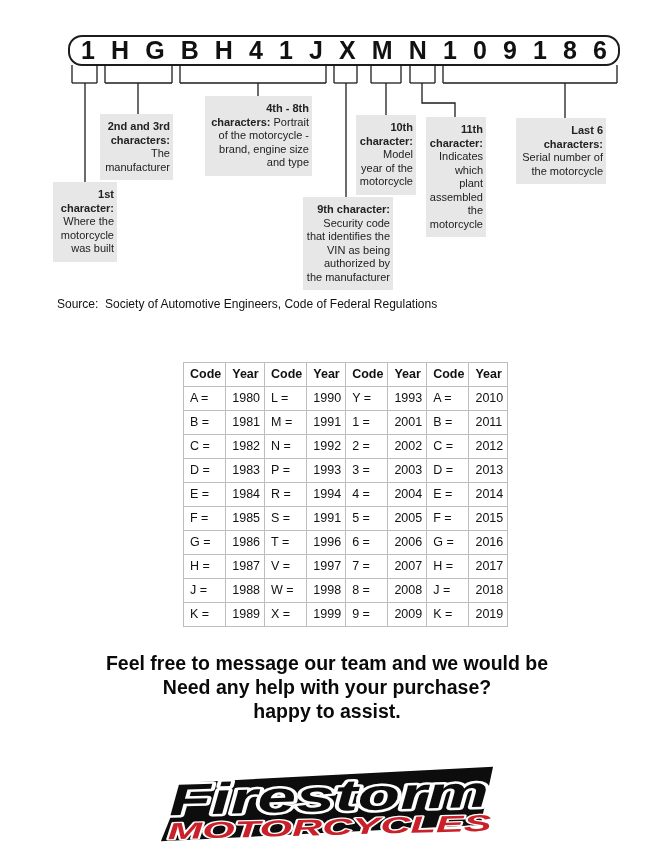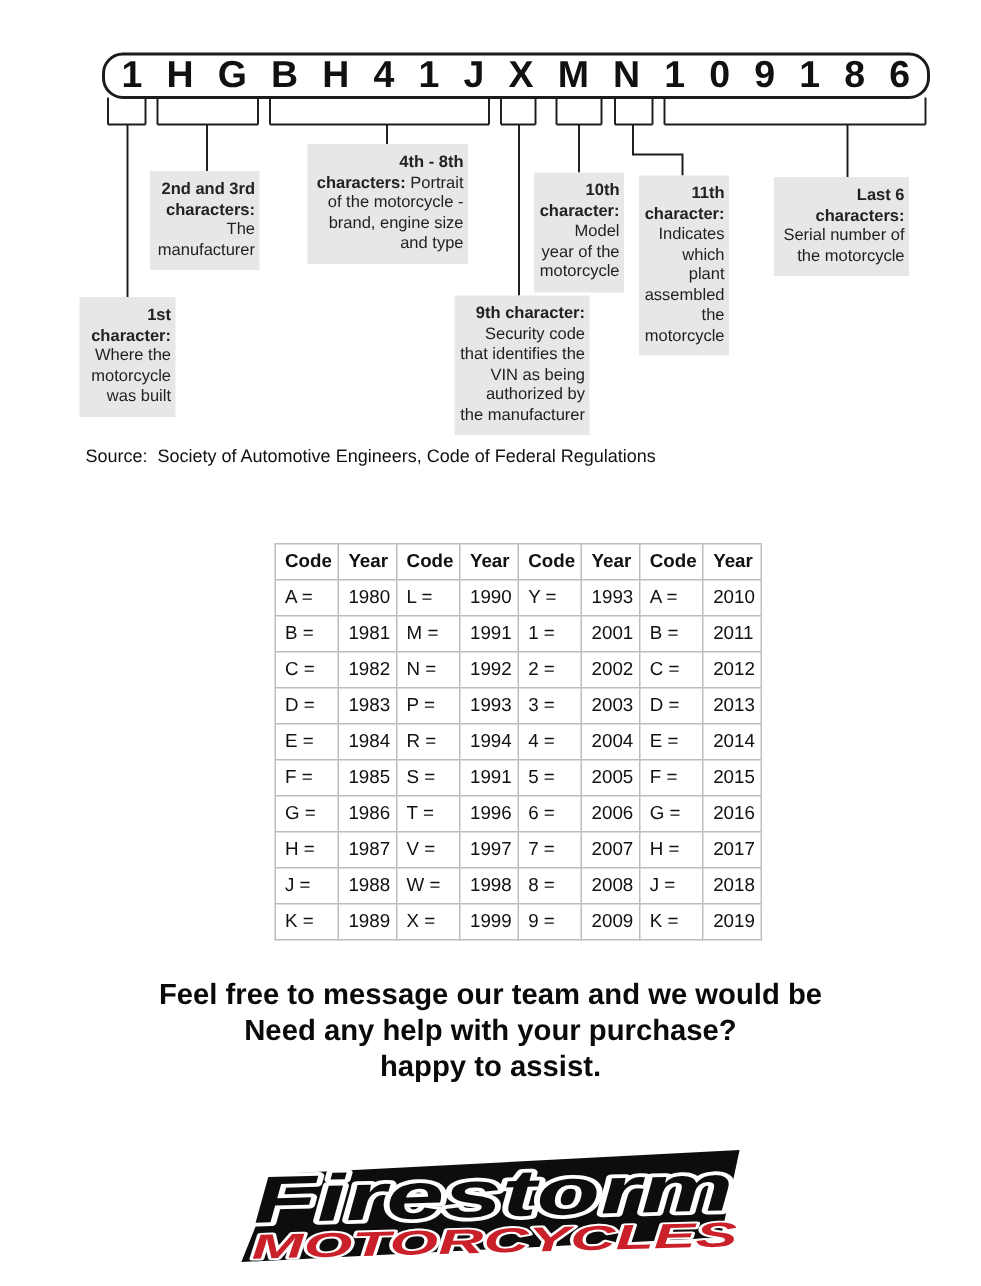--- a/index.html
+++ b/index.html
@@ -20,21 +20,21 @@
   }
   
   #connectors{left:0;top:0;}
   #connectors line, #connectors polyline{stroke:#1c1c1c;stroke-width:1.3;fill:none;}
   
   .label-box{
     background:#e7e7e7;text-align:right;
     font-size:11px;line-height:13.5px;padding:6px 3px;color:#222;
   }
   .label-box .t{font-weight:bold;}
-  .lb1{left:53px;top:198px;width:58px;}
+  .lb1{left:53px;top:182px;width:58px;}
   .lb2{left:100px;top:114px;width:67px;}
   .lb3{left:205px;top:96px;width:101px;}
   .lb4{left:303px;top:197px;width:84px;}
   .lb5{left:356px;top:115px;width:54px;}
   .lb6{left:426px;top:117px;width:54px;}
   .lb7{left:516px;top:118px;width:84px;}
   
   .source{left:57px;top:297px;font-size:12px;white-space:pre;color:#111;}
   
   .year-table{left:183px;top:362px;}

